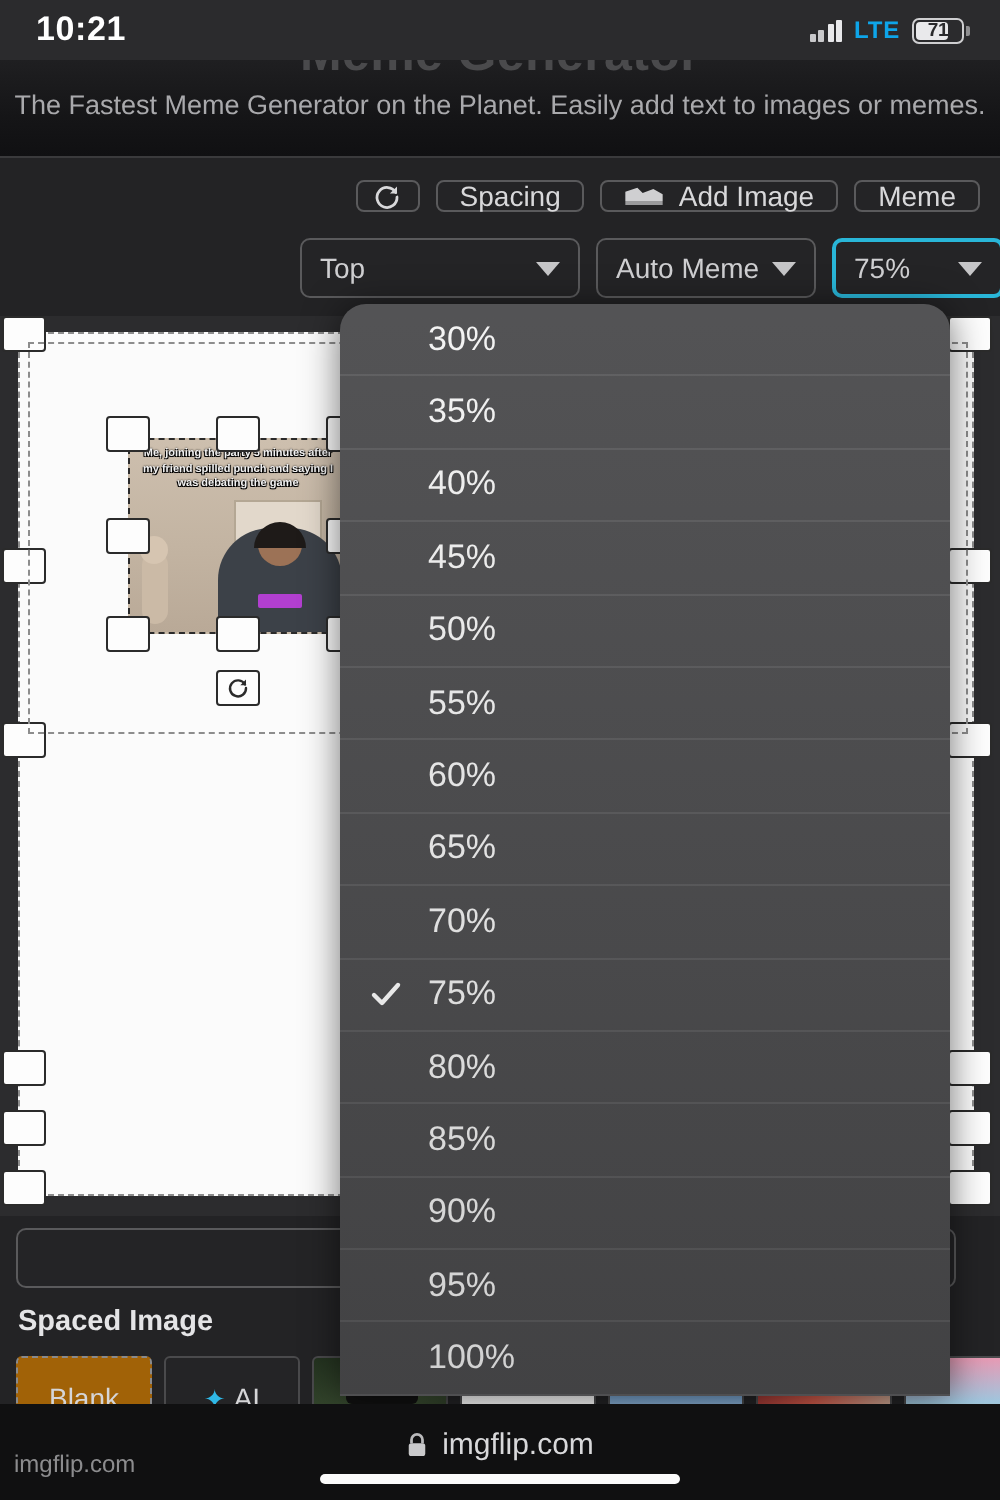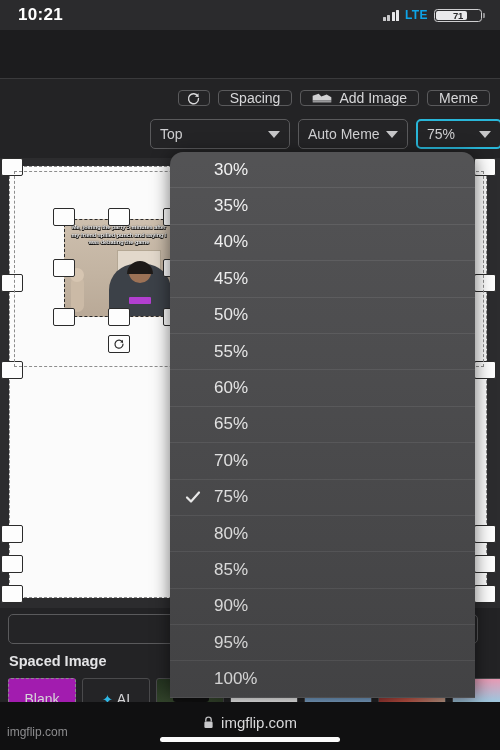--- a/index.html
+++ b/index.html
@@ -33,21 +33,21 @@
   }
   .sb-right { display: flex; align-items: center; gap: 6px; }
   .sig { display: flex; align-items: flex-end; gap: 1.5px; height: 11px; }
   .sig i { display: block; width: 3px; background: #c9c9cb; border-radius: 0.5px; }
   .sig i:nth-child(1) { height: 4px; }
   .sig i:nth-child(2) { height: 6px; }
   .sig i:nth-child(3) { height: 9px; background:#e8e8ea; }
   .sig i:nth-child(4) { height: 11px; background:#e8e8ea; }
   .sb-lte { color: #0ea5e9; font-size: 12px; font-weight: bold; letter-spacing: 0.4px; }
   .batt {
-    position: relative; width: 48px; height: 13px;
+    position: relative; width: 26px; height: 13px;
     border: 1.4px solid #cfcfd1; border-radius: 3.5px;
     display: flex; align-items: center; justify-content: center;
   }
   .batt::after {
     content: ""; position: absolute; right: -3.5px; top: 3.5px;
     width: 2px; height: 5px; background: #8e8e90; border-radius: 0 1px 1px 0;
   }
   .batt-fill {
     position: absolute; left: 1px; top: 1px; bottom: 1px;
     width: 68%; background: #e9e9eb; border-radius: 2px;
@@ -243,21 +243,21 @@
   }
   .thumb {
     width: 68px; height: 42px; flex: none;
     border: 1px solid #4a4a4c;
     border-radius: 3px;
     display: flex; align-items: center; justify-content: center;
     color: #d5d5d7; font-size: 14px;
     overflow: hidden;
     position: relative;
   }
-  .thumb.blank { border: 1px dashed #8a8a8c; background: #a21caf; }
+  .thumb.blank { border: 1px dashed #8a8a8c; background: #a16207; }
   .thumb.ai { background: #242426; gap: 4px; }
   .ai-spark { color: #2fb8e6; font-size: 13px; }
   .t-morph { background: linear-gradient(160deg,#23321f,#3c4f33 60%,#1b2417); }
   .t-morph::after {
     content:""; position:absolute; left: 16px; top: 12px;
     width: 36px; height: 11px; background:#111; border-radius: 3px;
   }
   .t-yellow { background: linear-gradient(180deg,#e8c23c 0%, #f0d76a 45%, #ffffff 46%, #f7f7f7 100%); }
   .t-blue   { background: linear-gradient(180deg,#4a7fb5 0%, #7ba6d0 50%, #c8d6e4 100%); }
   .t-red    { background: linear-gradient(120deg,#8e2c2c,#d05a4a 45%,#c9b7a2); }
@@ -335,20 +335,24 @@
           <i></i>
         </span>
       <span class="sb-lte">LTE</span>
       <span class="batt">
         <span class="batt-fill"></span>
         <span class="batt-num">71</span>
       </span>
     </div>
   </div>
 
+  <div class="pagehead">
+    <div class="site-title">Meme Generator</div>
+    <div class="site-sub">The Fastest Meme Generator on the Planet. Easily add text to images or memes.</div>
+  </div>
 
   <div class="toolbar">
     <div class="tb-row r1">
       <div class="btn icon-only">
         <svg class="refresh-ico" viewBox="0 0 24 24">
           <path d="M19 8.5A8 8 0 1 0 20 12" fill="none" stroke="#d8d8da" stroke-width="2.2" stroke-linecap="round"></path>
           <path d="M20 3.5 L20 9.2 L14.3 9.2 Z" fill="#d8d8da"></path>
         </svg>
       </div>
       <div class="btn">

